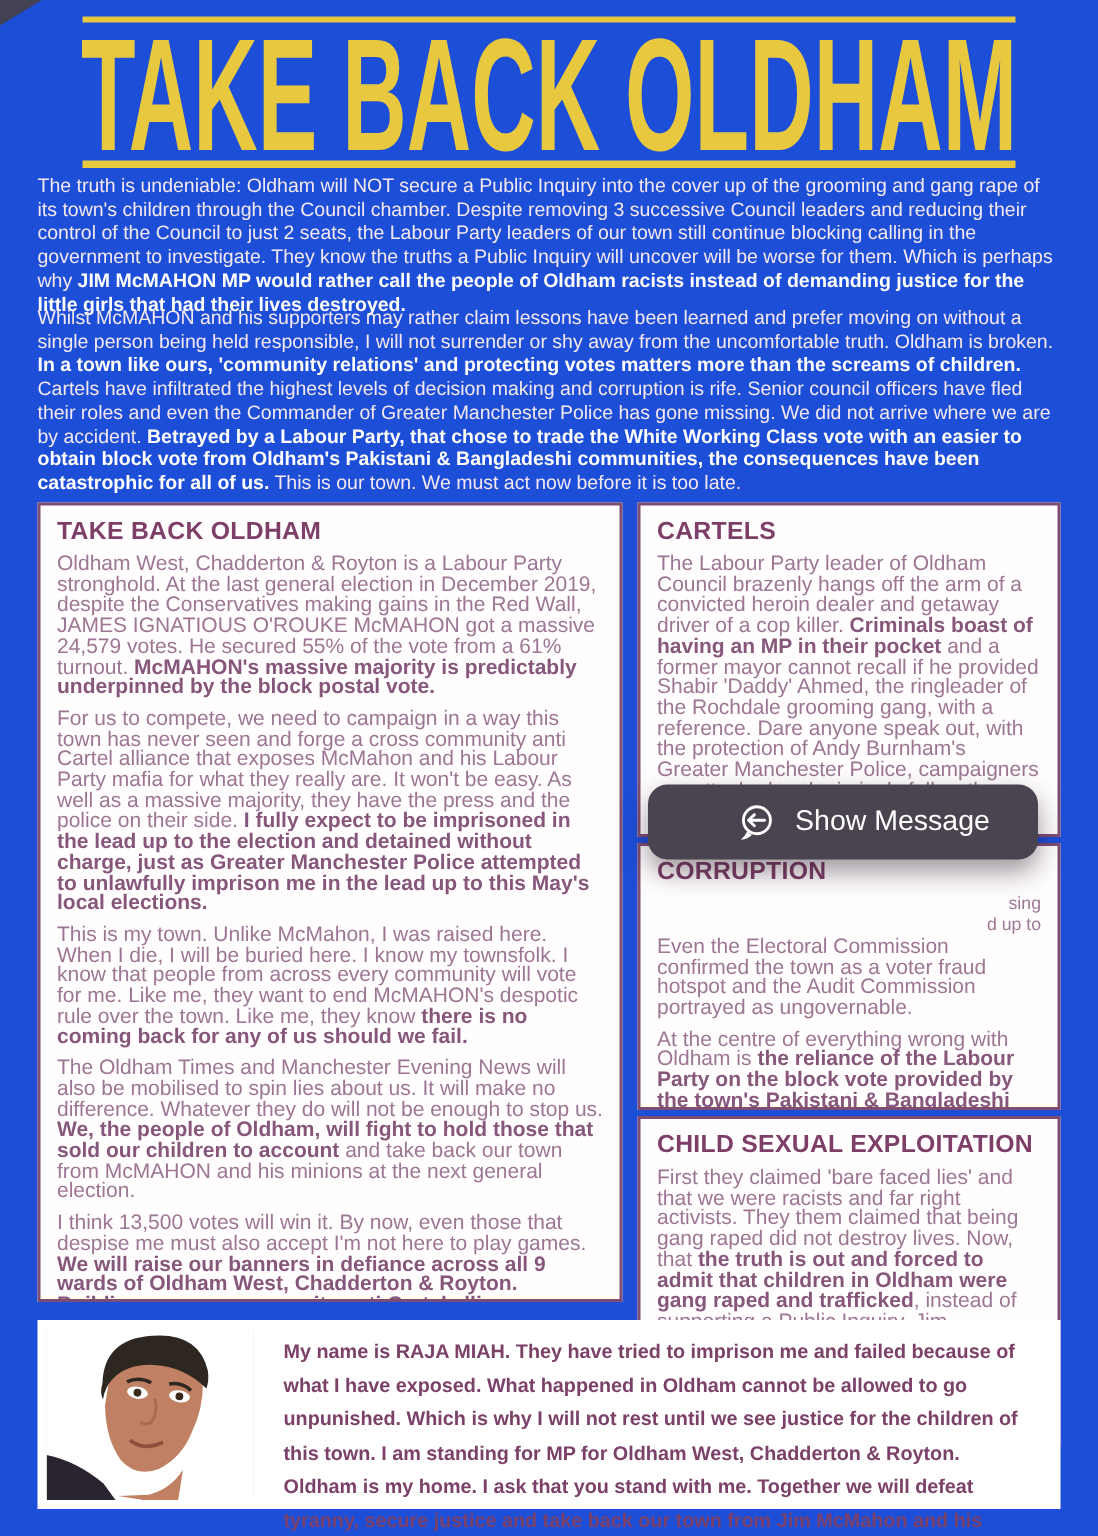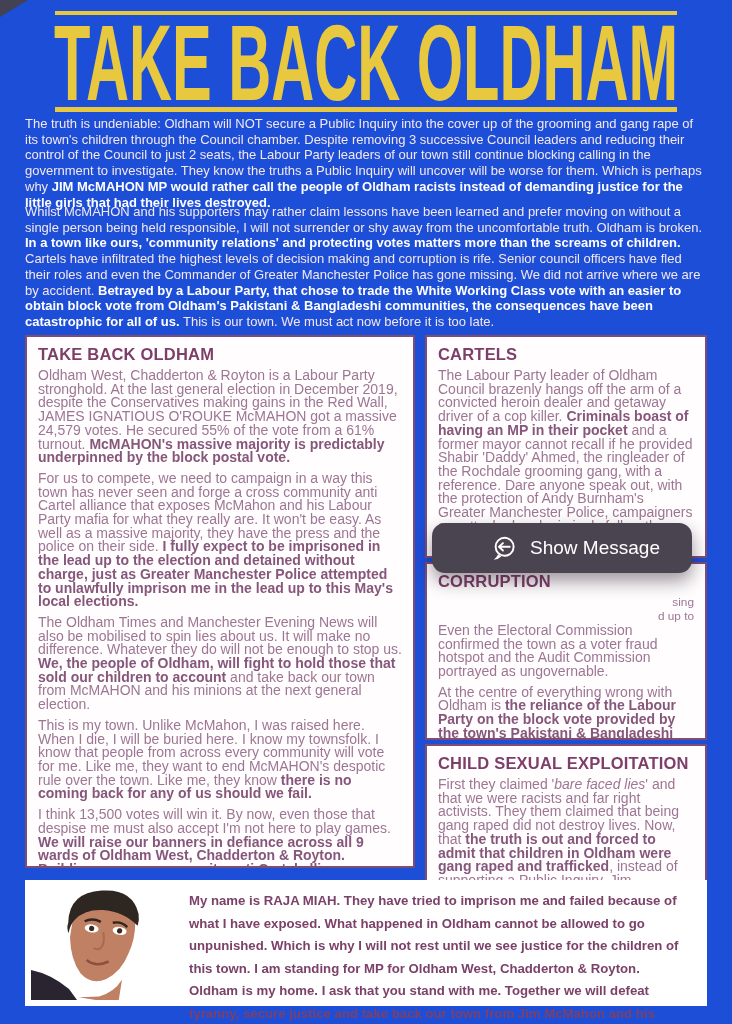--- a/index.html
+++ b/index.html
@@ -13,21 +13,21 @@
   .title-wrap svg{width:100%;height:100%;display:block;}
   .intro{position:absolute;left:25px;width:684px;margin:0;font-size:13px;line-height:15.7px;color:#f3e8ef;}
   .intro .b{font-weight:700;color:#ffffff;}
   .intro1{top:116px;}
   .intro2{top:204px;}
   .columns{position:absolute;top:335px;left:25px;width:682px;height:533px;display:flex;gap:10px;}
   .box{background:#fffdfe;border:2px solid #7f4d71;box-sizing:border-box;padding:8px 11px;overflow:hidden;}
   .box h2{margin:0 0 5px 0;font-size:16.5px;font-weight:700;color:#7d3e68;letter-spacing:.2px;}
   .box p{margin:0 0 7px 0;font-size:14px;line-height:13.7px;color:#9d7694;}
   .box .b{font-weight:700;color:#86577b;}
-  .box .i{font-style:italic;}
+  .box .i{}
   .left-box{width:390px;flex:none;height:533px;}
   .right-col{flex:1;display:flex;flex-direction:column;gap:4px;}
   .box-cartels{height:223px;flex:none;}
   .box-corruption{height:178px;flex:none;}
   .box-cse{height:220px;flex:none;}
   .frag{font-size:11.8px;line-height:13.9px;color:#9d7694;text-align:right;}
   .frag .b{font-weight:700;color:#86577b;}
   .footer-box{position:absolute;top:880px;left:25px;width:682px;height:126px;background:#ffffff;display:flex;align-items:flex-start;padding:6px;box-sizing:border-box;}
   .photo{width:138px;height:114px;flex:none;overflow:hidden;background:#f4eef2;}
   .photo svg{display:block;width:100%;height:100%;}
@@ -55,22 +55,22 @@
 
   <p class="intro intro1"><span>The truth is undeniable: Oldham will NOT secure a Public Inquiry into the cover up of the grooming and gang rape of its town's children through the Council chamber. Despite removing 3 successive Council leaders and reducing their control of the Council to just 2 seats, the Labour Party leaders of our town still continue blocking calling in the government to investigate. They know the truths a Public Inquiry will uncover will be worse for them. Which is perhaps why </span><span class="b">JIM McMAHON MP would rather call the people of Oldham racists instead of demanding justice for the little girls that had their lives destroyed.</span></p>
   <p class="intro intro2"><span>Whilst McMAHON and his supporters may rather claim lessons have been learned and prefer moving on without a single person being held responsible, I will not surrender or shy away from the uncomfortable truth. Oldham is broken. </span><span class="b">In a town like ours, 'community relations' and protecting votes matters more than the screams of children.</span><span> Cartels have infiltrated the highest levels of decision making and corruption is rife. Senior council officers have fled their roles and even the Commander of Greater Manchester Police has gone missing. We did not arrive where we are by accident. </span><span class="b">Betrayed by a Labour Party, that chose to trade the White Working Class vote with an easier to obtain block vote from Oldham's Pakistani &amp; Bangladeshi communities, the consequences have been catastrophic for all of us.</span><span> This is our town. We must act now before it is too late.</span></p>
 
   <div class="columns">
 
     <section class="box left-box">
       <h2>TAKE BACK OLDHAM</h2>
       <p><span>Oldham West, Chadderton &amp; Royton is a Labour Party stronghold. At the last general election in December 2019, despite the Conservatives making gains in the Red Wall, JAMES IGNATIOUS O'ROUKE McMAHON got a massive 24,579 votes. He secured 55% of the vote from a 61% turnout. </span><span class="b">McMAHON's massive majority is predictably underpinned by the block postal vote.</span></p>
       <p><span>For us to compete, we need to campaign in a way this town has never seen and forge a cross community anti Cartel alliance that exposes McMahon and his Labour Party mafia for what they really are. It won't be easy. As well as a massive majority, they have the press and the police on their side. </span><span class="b">I fully expect to be imprisoned in the lead up to the election and detained without charge, just as Greater Manchester Police attempted to unlawfully imprison me in the lead up to this May's local elections.</span></p>
+      <p><span>This is my town. Unlike McMahon, I was raised here. When I die, I will be buried here. I know my townsfolk. I know that people from across every community will vote for me. Like me, they want to end McMAHON's despotic rule over the town. Like me, they know </span><span class="b">there is no coming back for any of us should we fail.</span></p>
       <p><span>The Oldham Times and Manchester Evening News will also be mobilised to spin lies about us. It will make no difference. Whatever they do will not be enough to stop us. </span><span class="b">We, the people of Oldham, will fight to hold those that sold our children to account</span><span> and take back our town from McMAHON and his minions at the next general election.</span></p>
-      <p><span>This is my town. Unlike McMahon, I was raised here. When I die, I will be buried here. I know my townsfolk. I know that people from across every community will vote for me. Like me, they want to end McMAHON's despotic rule over the town. Like me, they know </span><span class="b">there is no coming back for any of us should we fail.</span></p>
       <p><span>I think 13,500 votes will win it. By now, even those that despise me must also accept I'm not here to play games. </span><span class="b">We will raise our banners in defiance across all 9 wards of Oldham West, Chadderton &amp; Royton. Building a cross community anti Cartel alliance, we will face tyranny and force a reckoning of the kind never seen before in this town.</span></p>
 
     </section>
 
     <div class="right-col">
 
       <section class="box box-cartels">
         <h2>CARTELS</h2>
         <p><span>The Labour Party leader of Oldham Council brazenly hangs off the arm of a convicted heroin dealer and getaway driver of a cop killer. </span><span class="b">Criminals boast of having an MP in their pocket</span><span> and a former mayor cannot recall if he provided Shabir 'Daddy' Ahmed, the ringleader of the Rochdale grooming gang, with a reference. Dare anyone speak out, with the protection of Andy Burnham's Greater Manchester Police, campaigners are attacked and criminals follow them home. </span><span class="b">Jim McMahon MP even provides a malicious blogger with a platform</span></p>
       </section>

